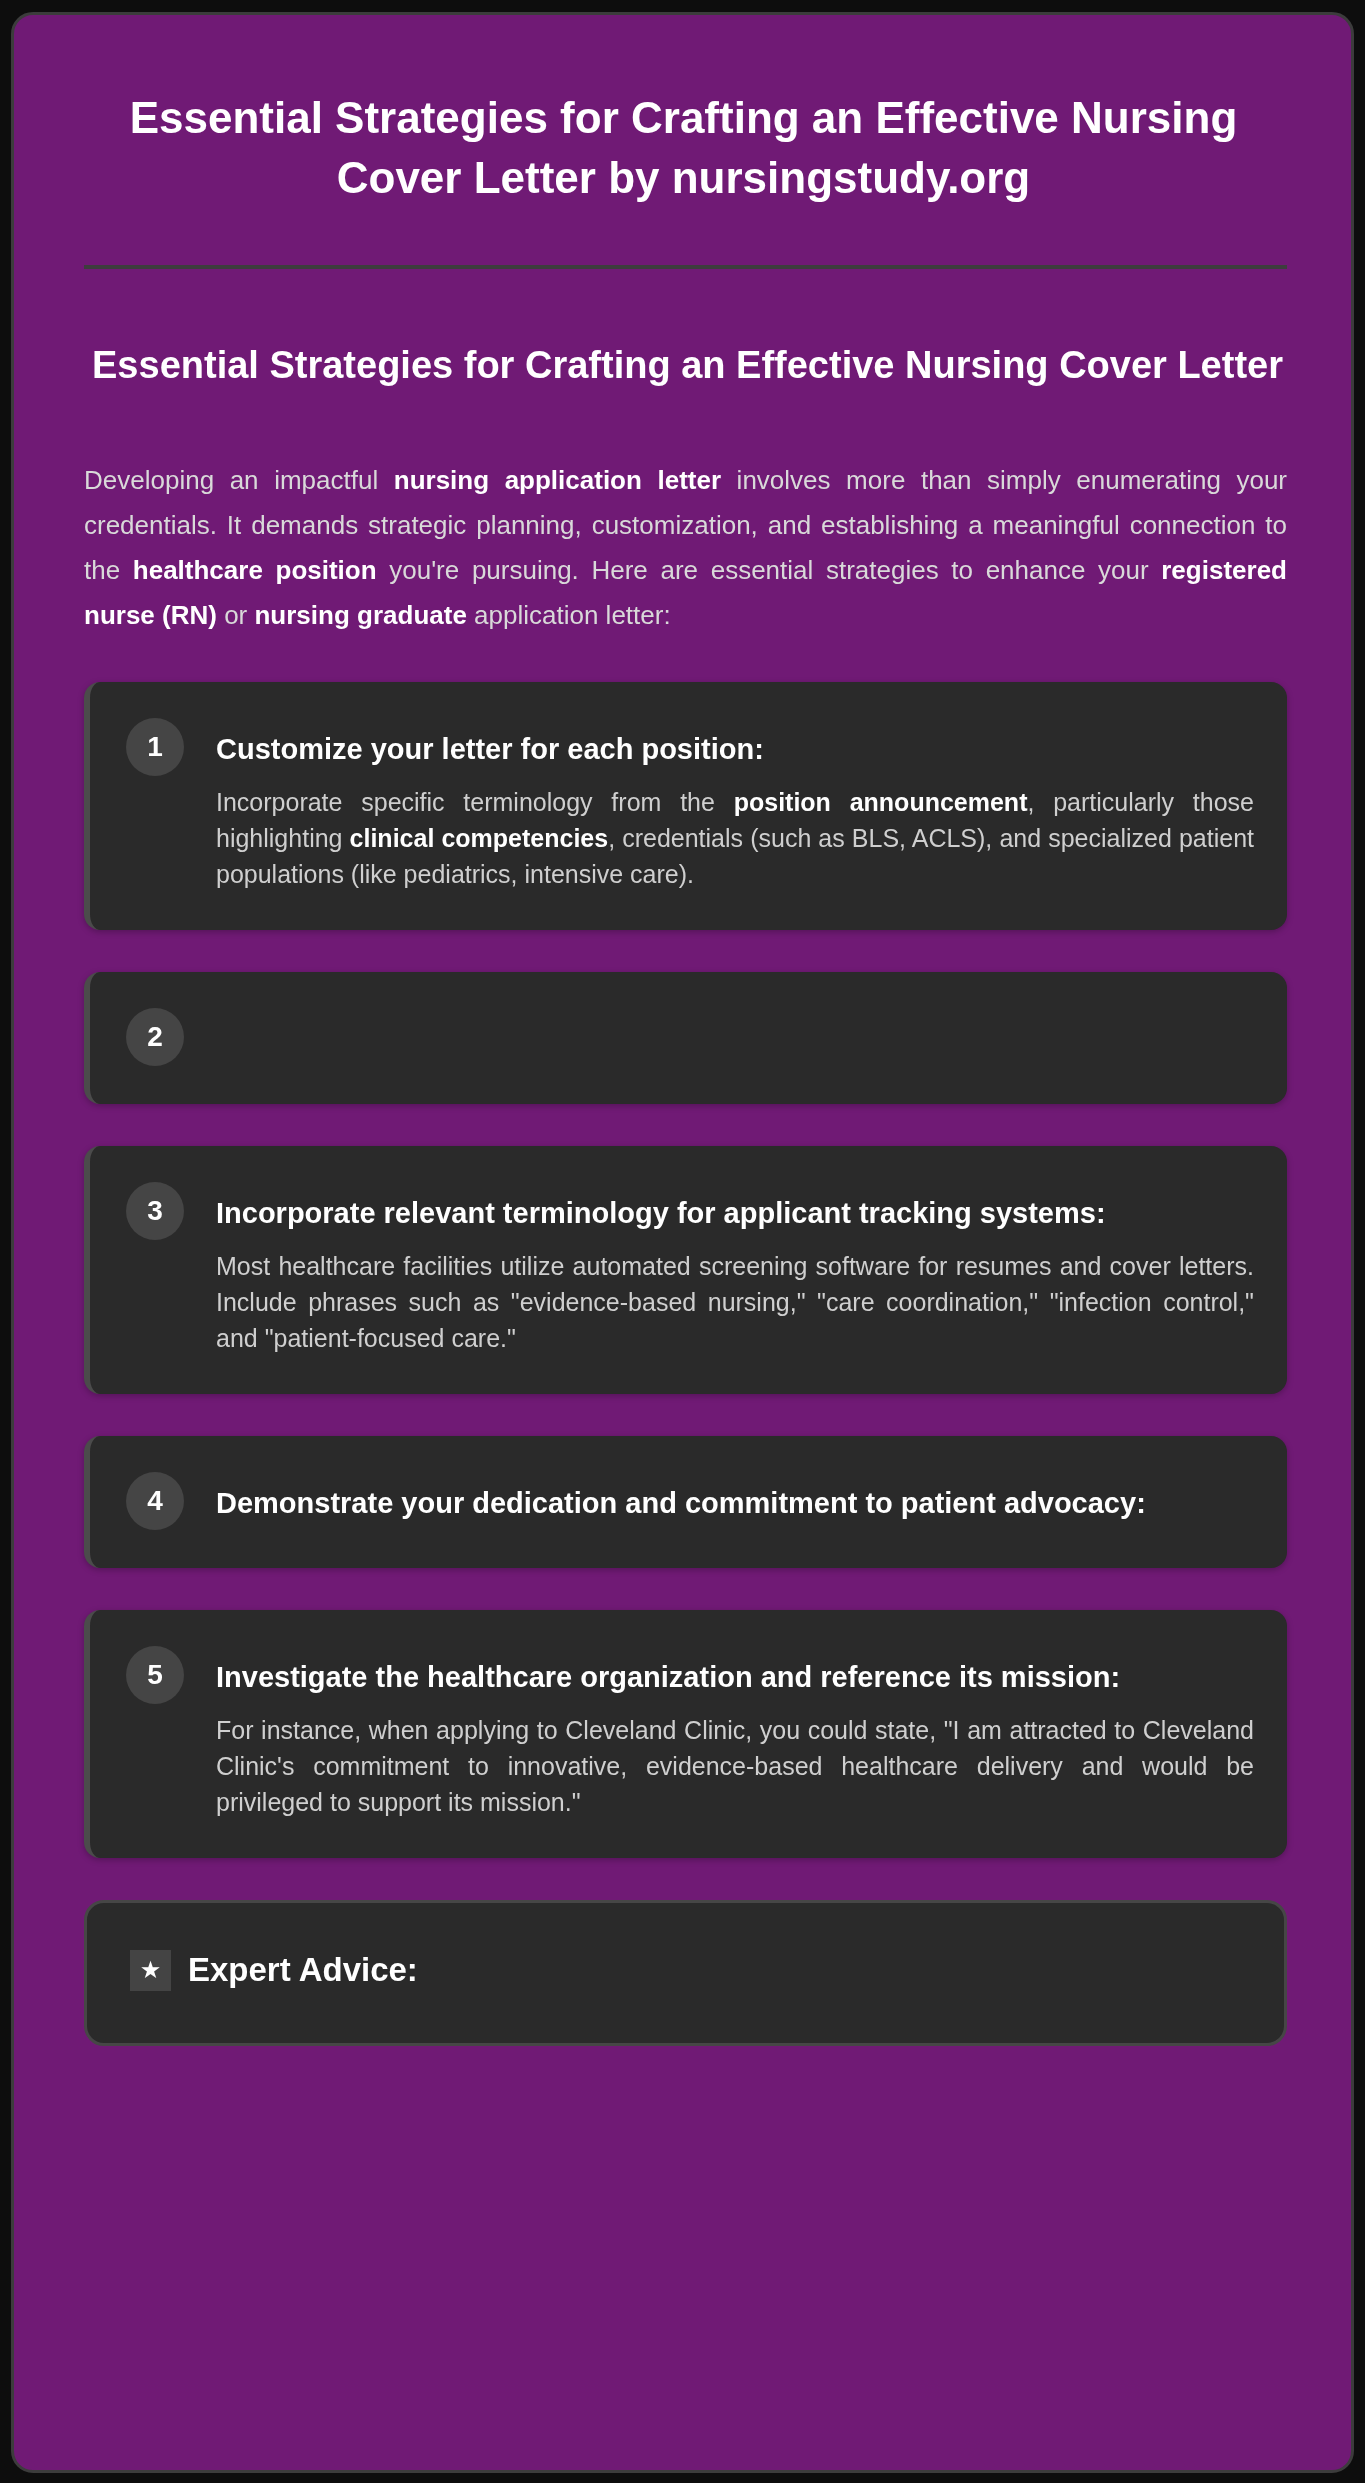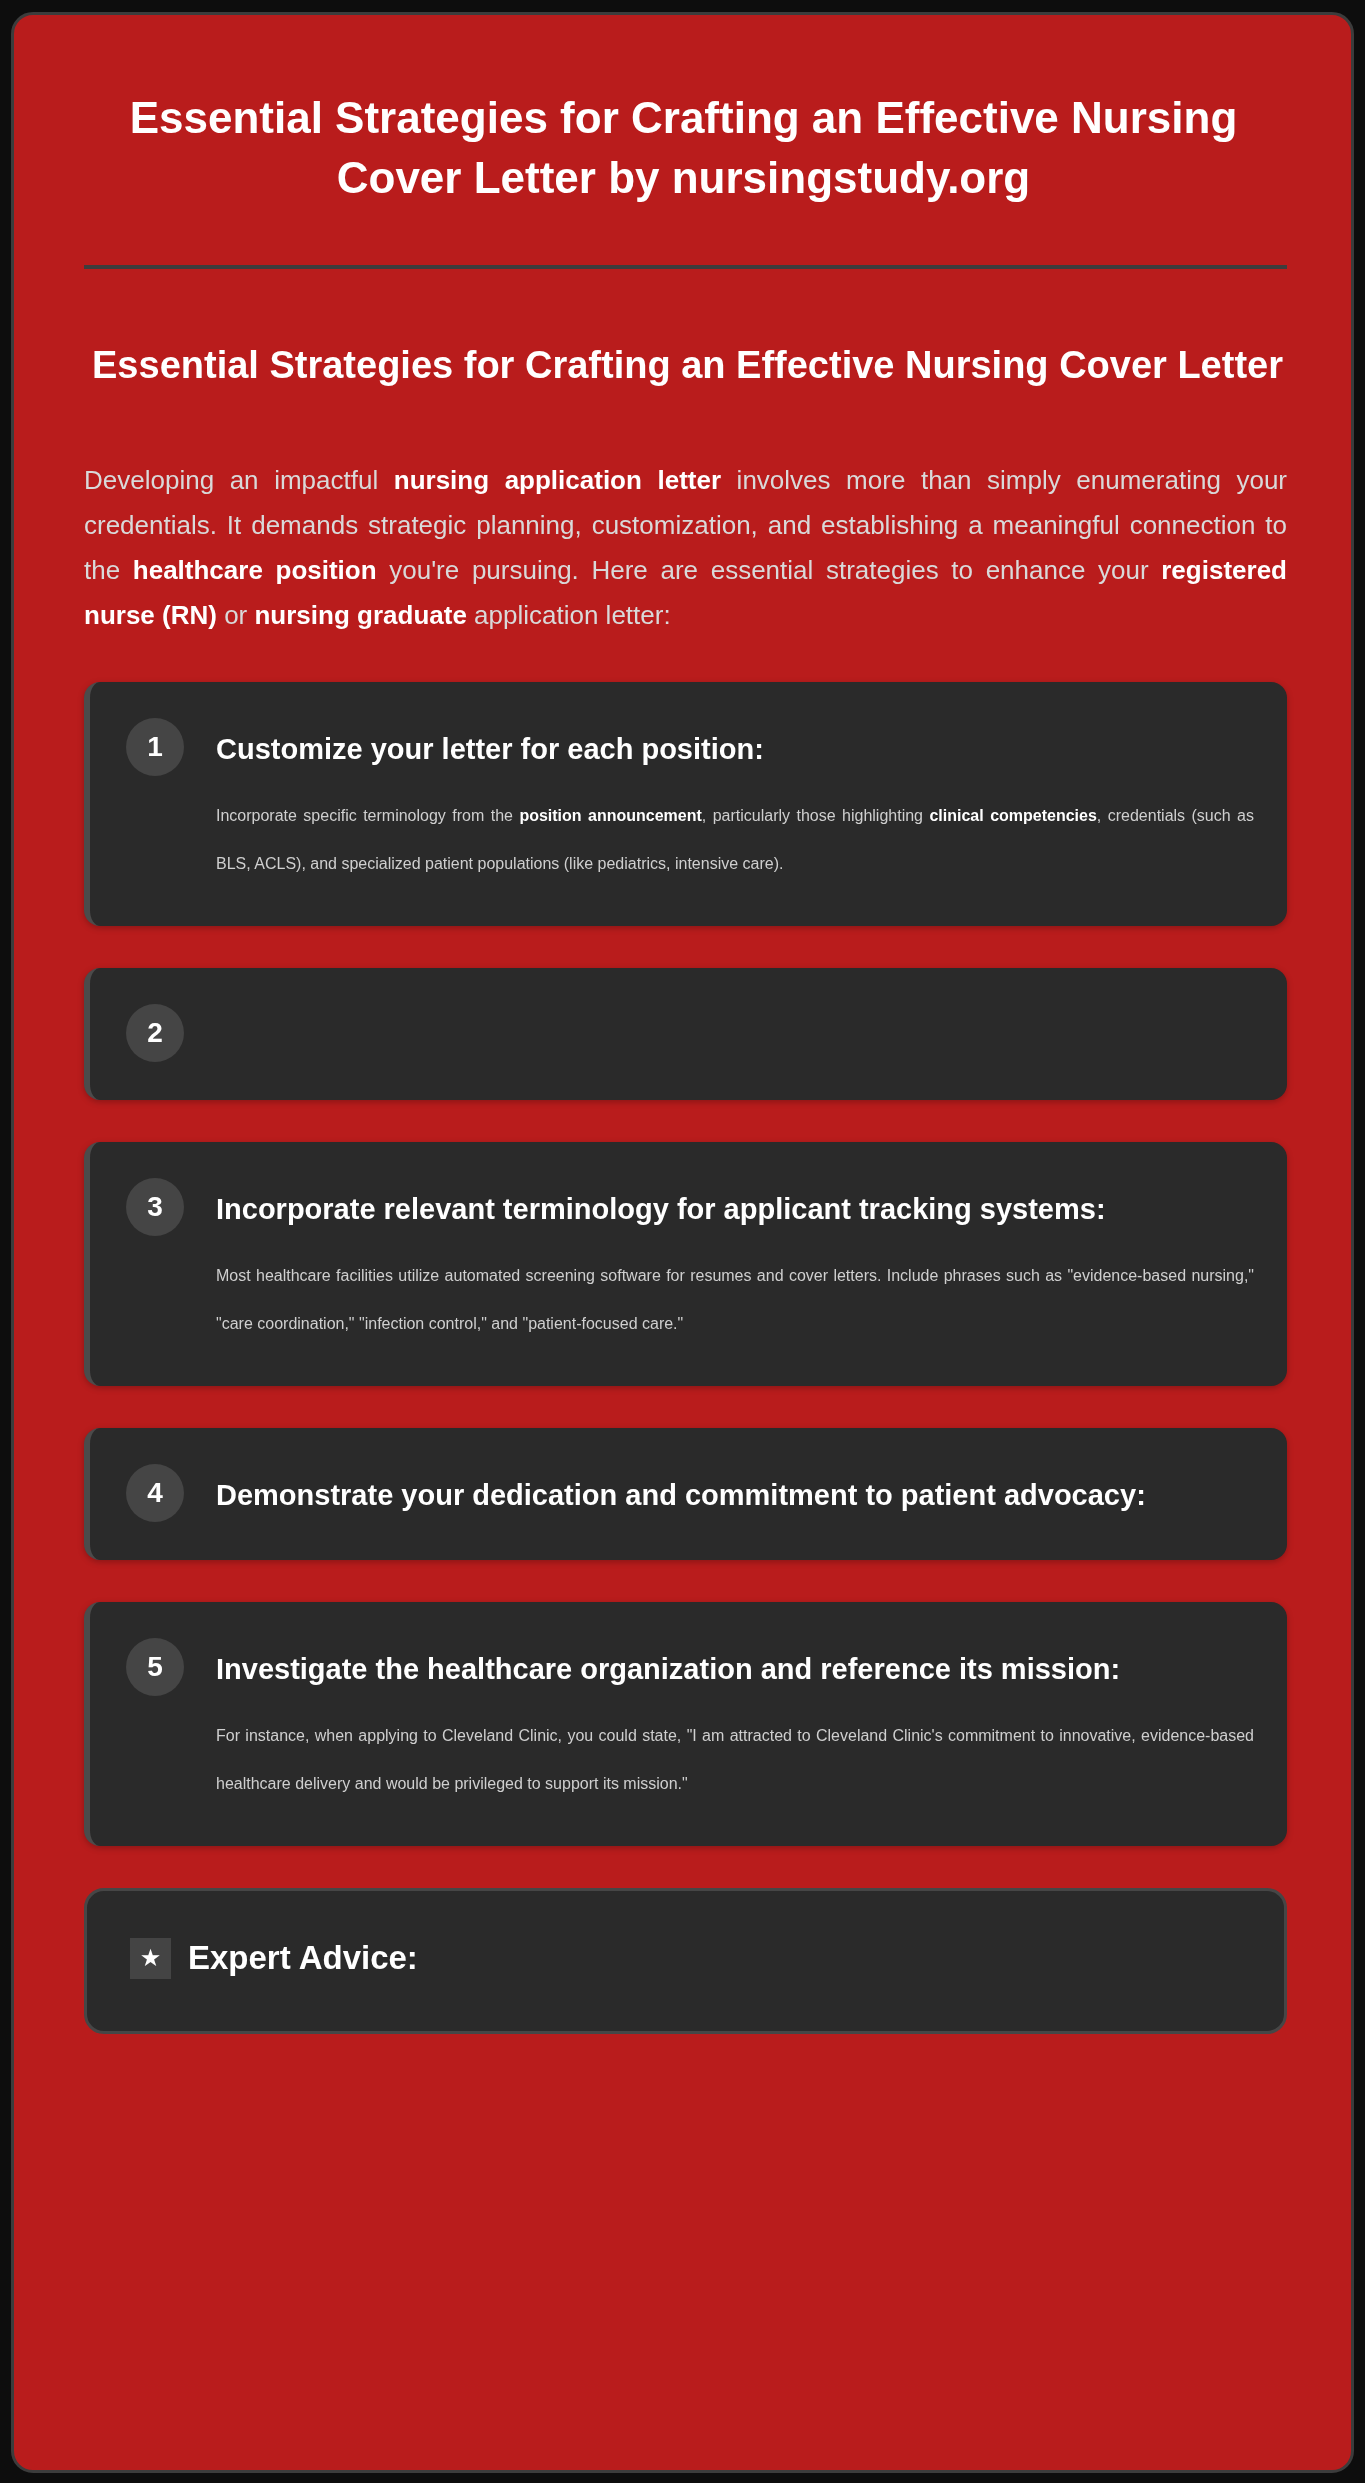--- a/index.html
+++ b/index.html
@@ -7,21 +7,21 @@
   body {
     width: 1365px;
     height: 2483px;
     font-family: "Liberation Sans", sans-serif;
     color: #e6e6e6;
     padding: 12px 11px 10px 11px;
   }
   .container {
     width: 1343px;
     height: 2461px;
-    background: #b91c1c;
+    background: #701a75;
     border: 3px solid #3c3c3c;
     border-radius: 22px;
     padding: 0 68px 0 70px;
     position: relative;
   }
   .main-title {
     text-align: center;
     color: #ffffff;
     font-weight: bold;
     font-size: 44px;
@@ -79,23 +79,23 @@
   }
   .card-content { flex: 1; }
   .card-title {
     color: #ffffff;
     font-weight: bold;
     font-size: 29px;
     line-height: 38px;
     margin-top: 12px;
   }
   .card-body {
-    margin-top: 24px;
-    font-size: 16px;
-    line-height: 48px;
+    margin-top: 16px;
+    font-size: 25px;
+    line-height: 36px;
     text-align: justify;
     color: #cfcfcf;
   }
   .advice {
     margin-top: 2px;
     width: 1203px;
     background: #2a2a2a;
     border: 3px solid #464646;
     border-radius: 20px;
     padding: 46px 43px 52px 43px;

